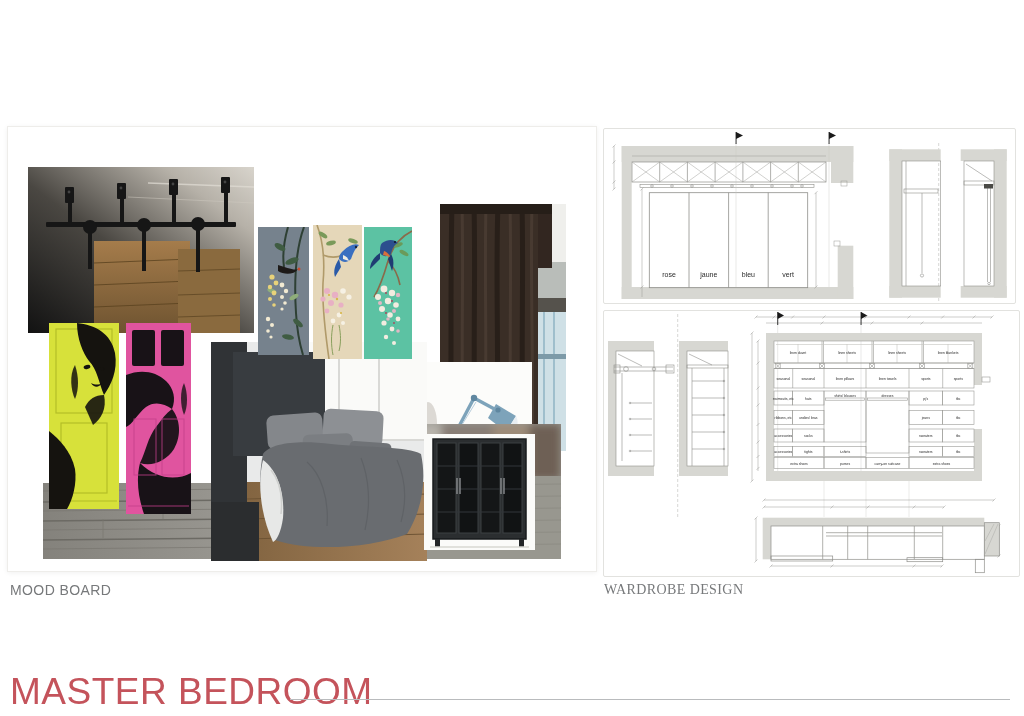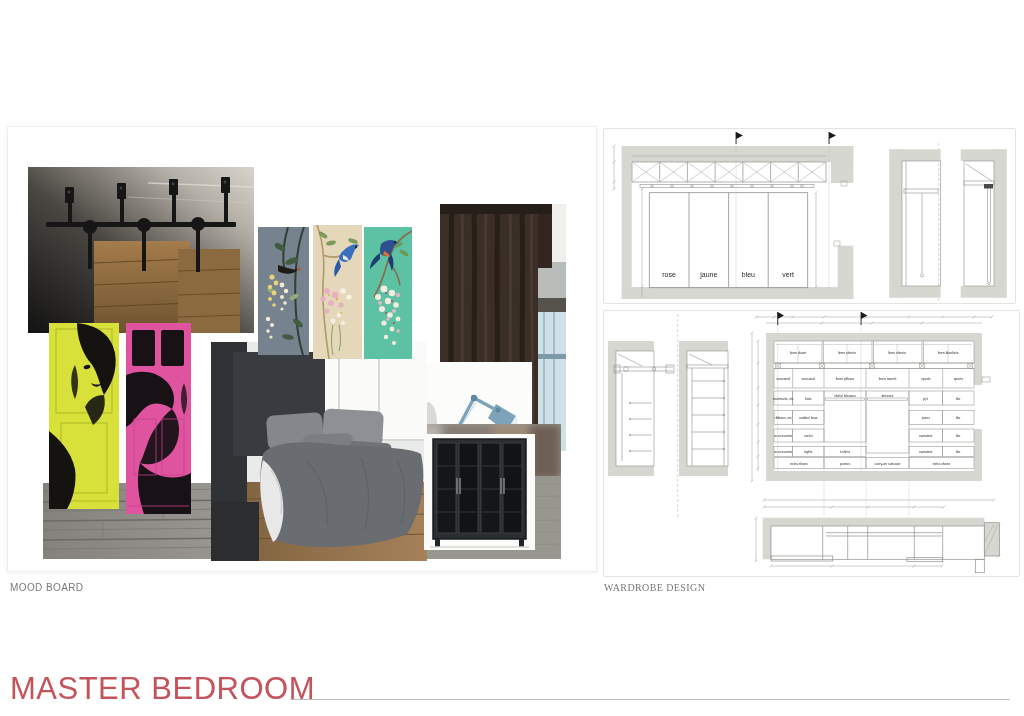--- a/index.html
+++ b/index.html
@@ -6,22 +6,22 @@
   .page{position:relative;width:1024px;height:716px;background:#ffffff;overflow:hidden;
         font-family:"Liberation Sans", sans-serif;}
   .panel{position:absolute;background:#fff;}
   .mood-panel{left:7px;top:126px;width:588px;height:444px;border:1px solid #eeedea;
               box-shadow:0 1px 5px rgba(0,0,0,.06);}
   .draw-panel{border:1px solid #e2e2df;border-radius:2px;background:#fff;}
   .panel-a{left:603px;top:128px;width:411px;height:174px;}
   .panel-b{left:603px;top:310px;width:415px;height:265px;}
   .mood-item{position:absolute;overflow:hidden;}
   .mood-item svg{display:block;}
-  .section-label{position:absolute;font-size:10px;letter-spacing:.4px;color:#77797b;}
-  .page-title{position:absolute;left:10px;top:671px;font-size:31px;letter-spacing:.5px;
+  .section-label{position:absolute;font-size:14px;letter-spacing:.4px;color:#77797b;}
+  .page-title{position:absolute;left:10px;top:671px;font-size:37px;letter-spacing:.5px;
               color:#c4535b;font-weight:400;}
   .title-rule{position:absolute;left:290px;top:699px;width:720px;height:1px;background:#b9bbbd;}
   svg text{font-family:"Liberation Sans", sans-serif;}
   .lbl{fill:#2b2b2b;}
 </style>
 </head>
 <body>
 
 <div class="page">
 

